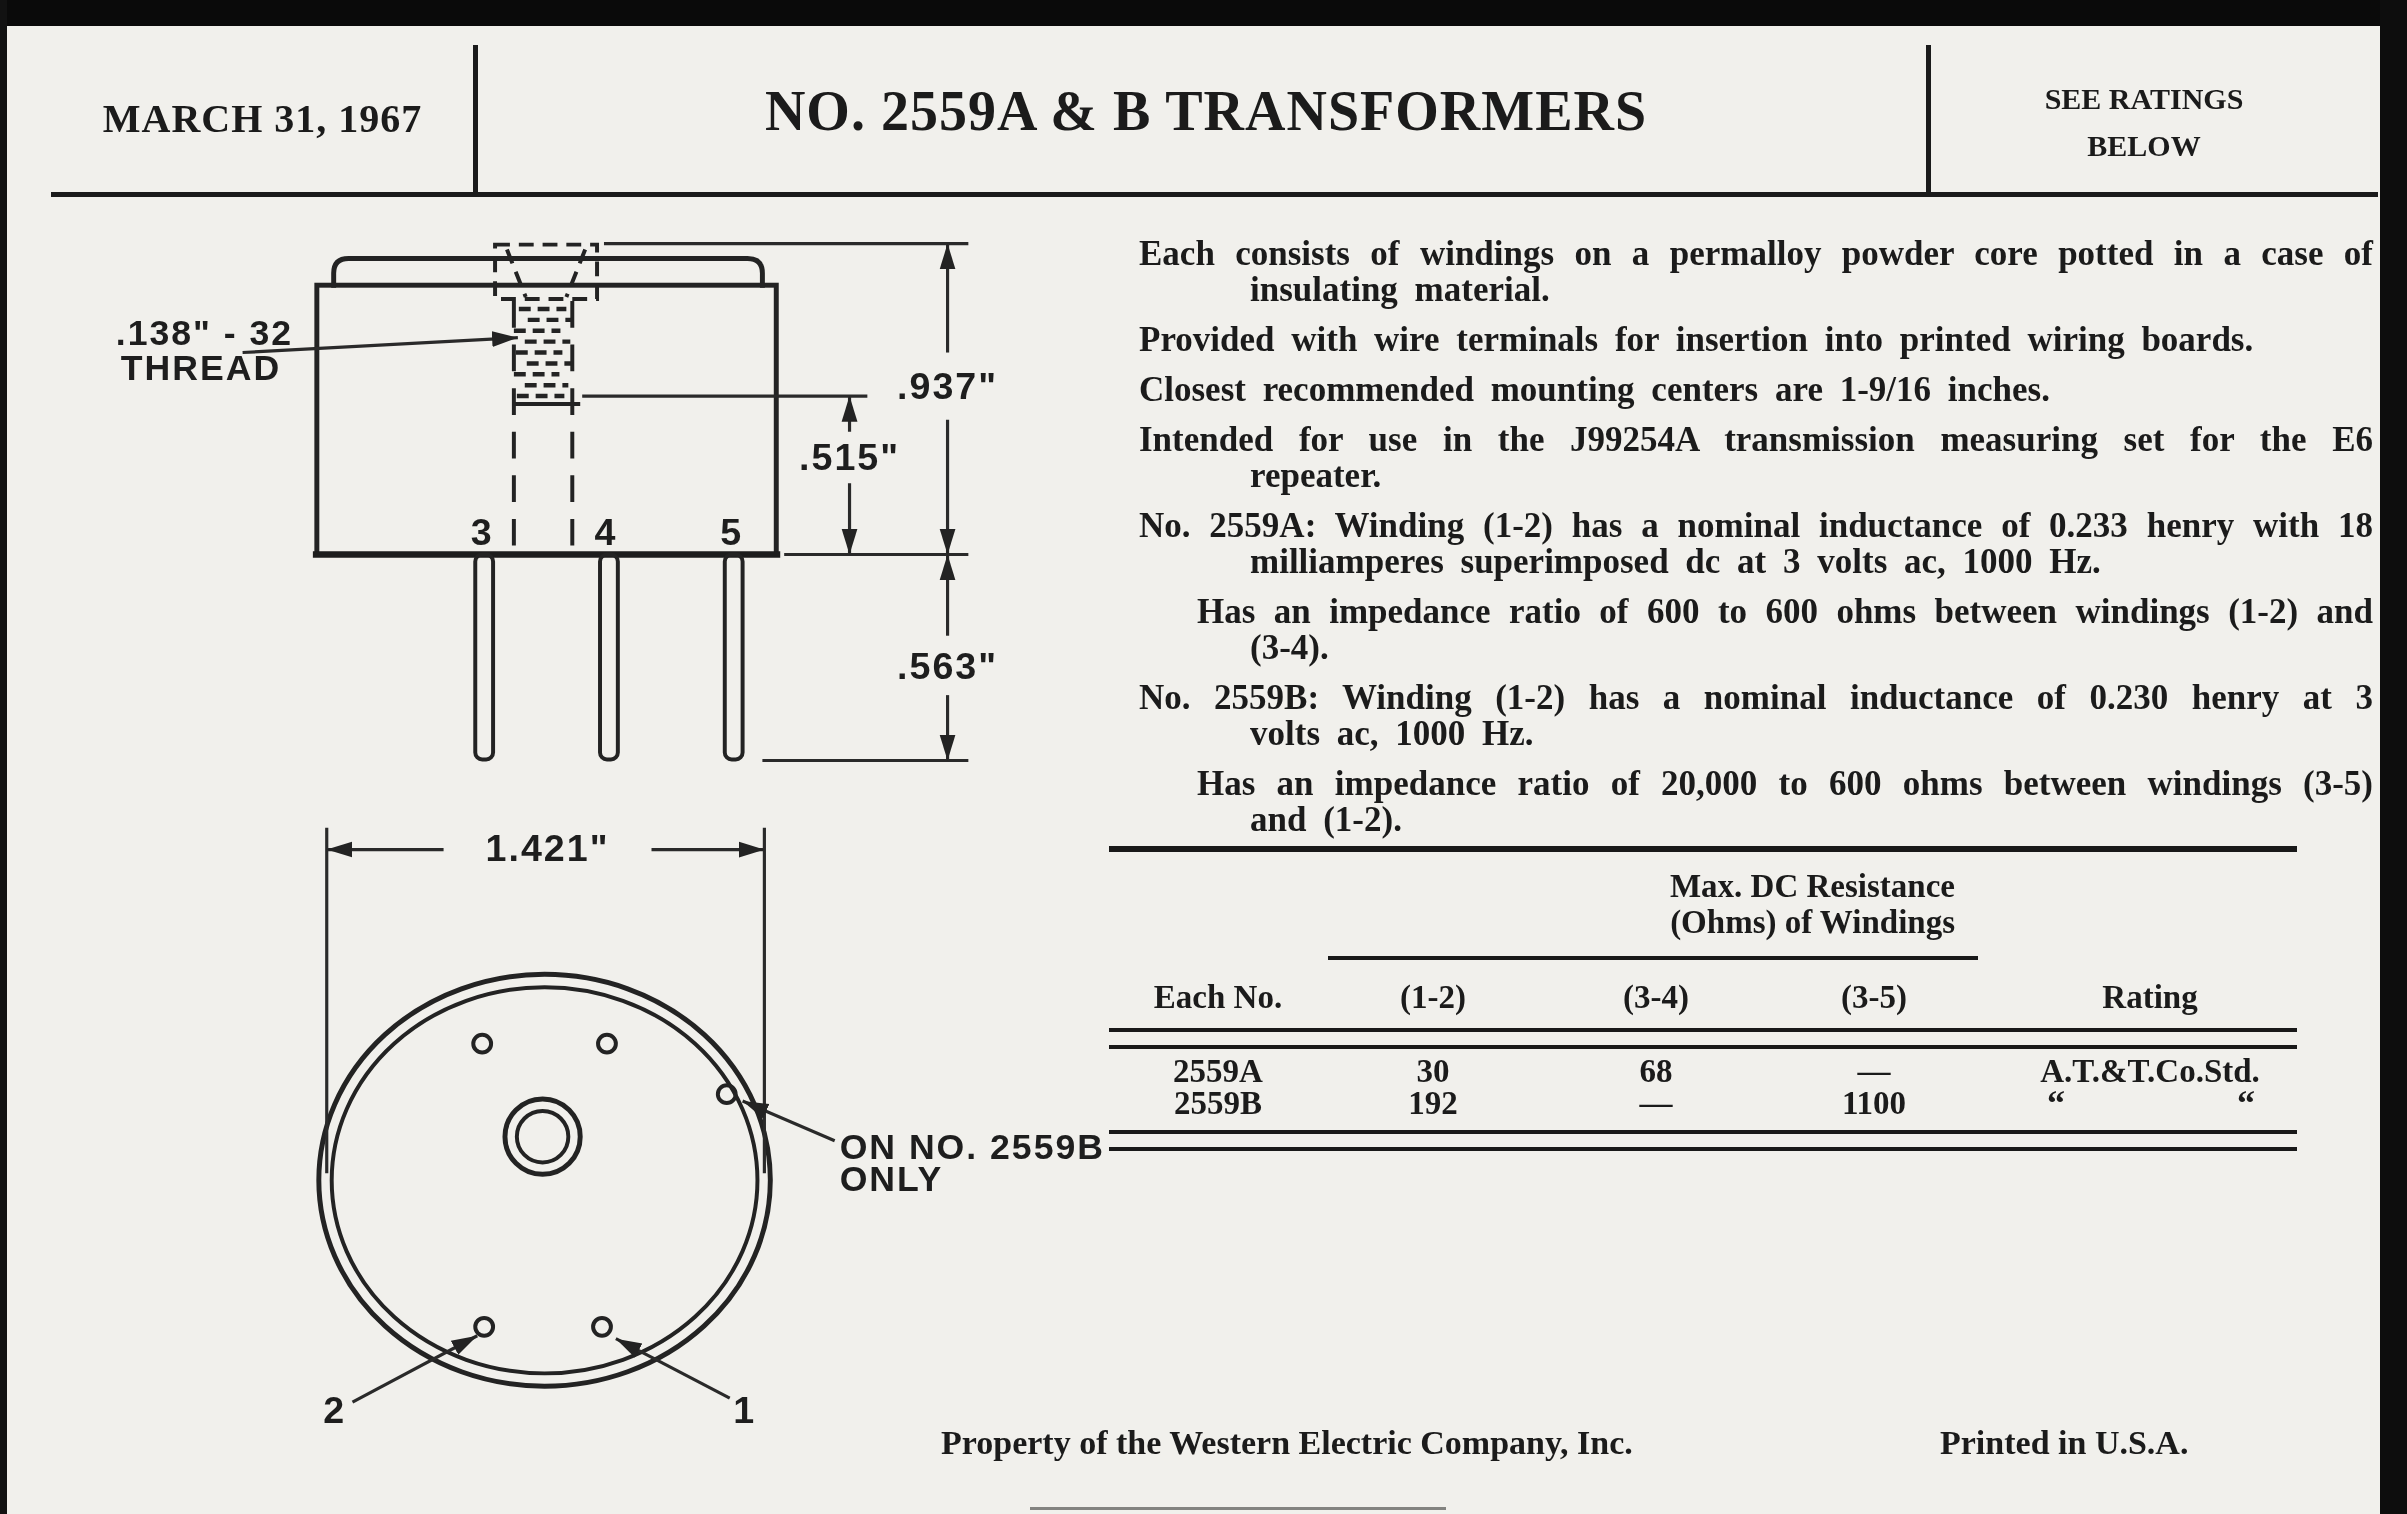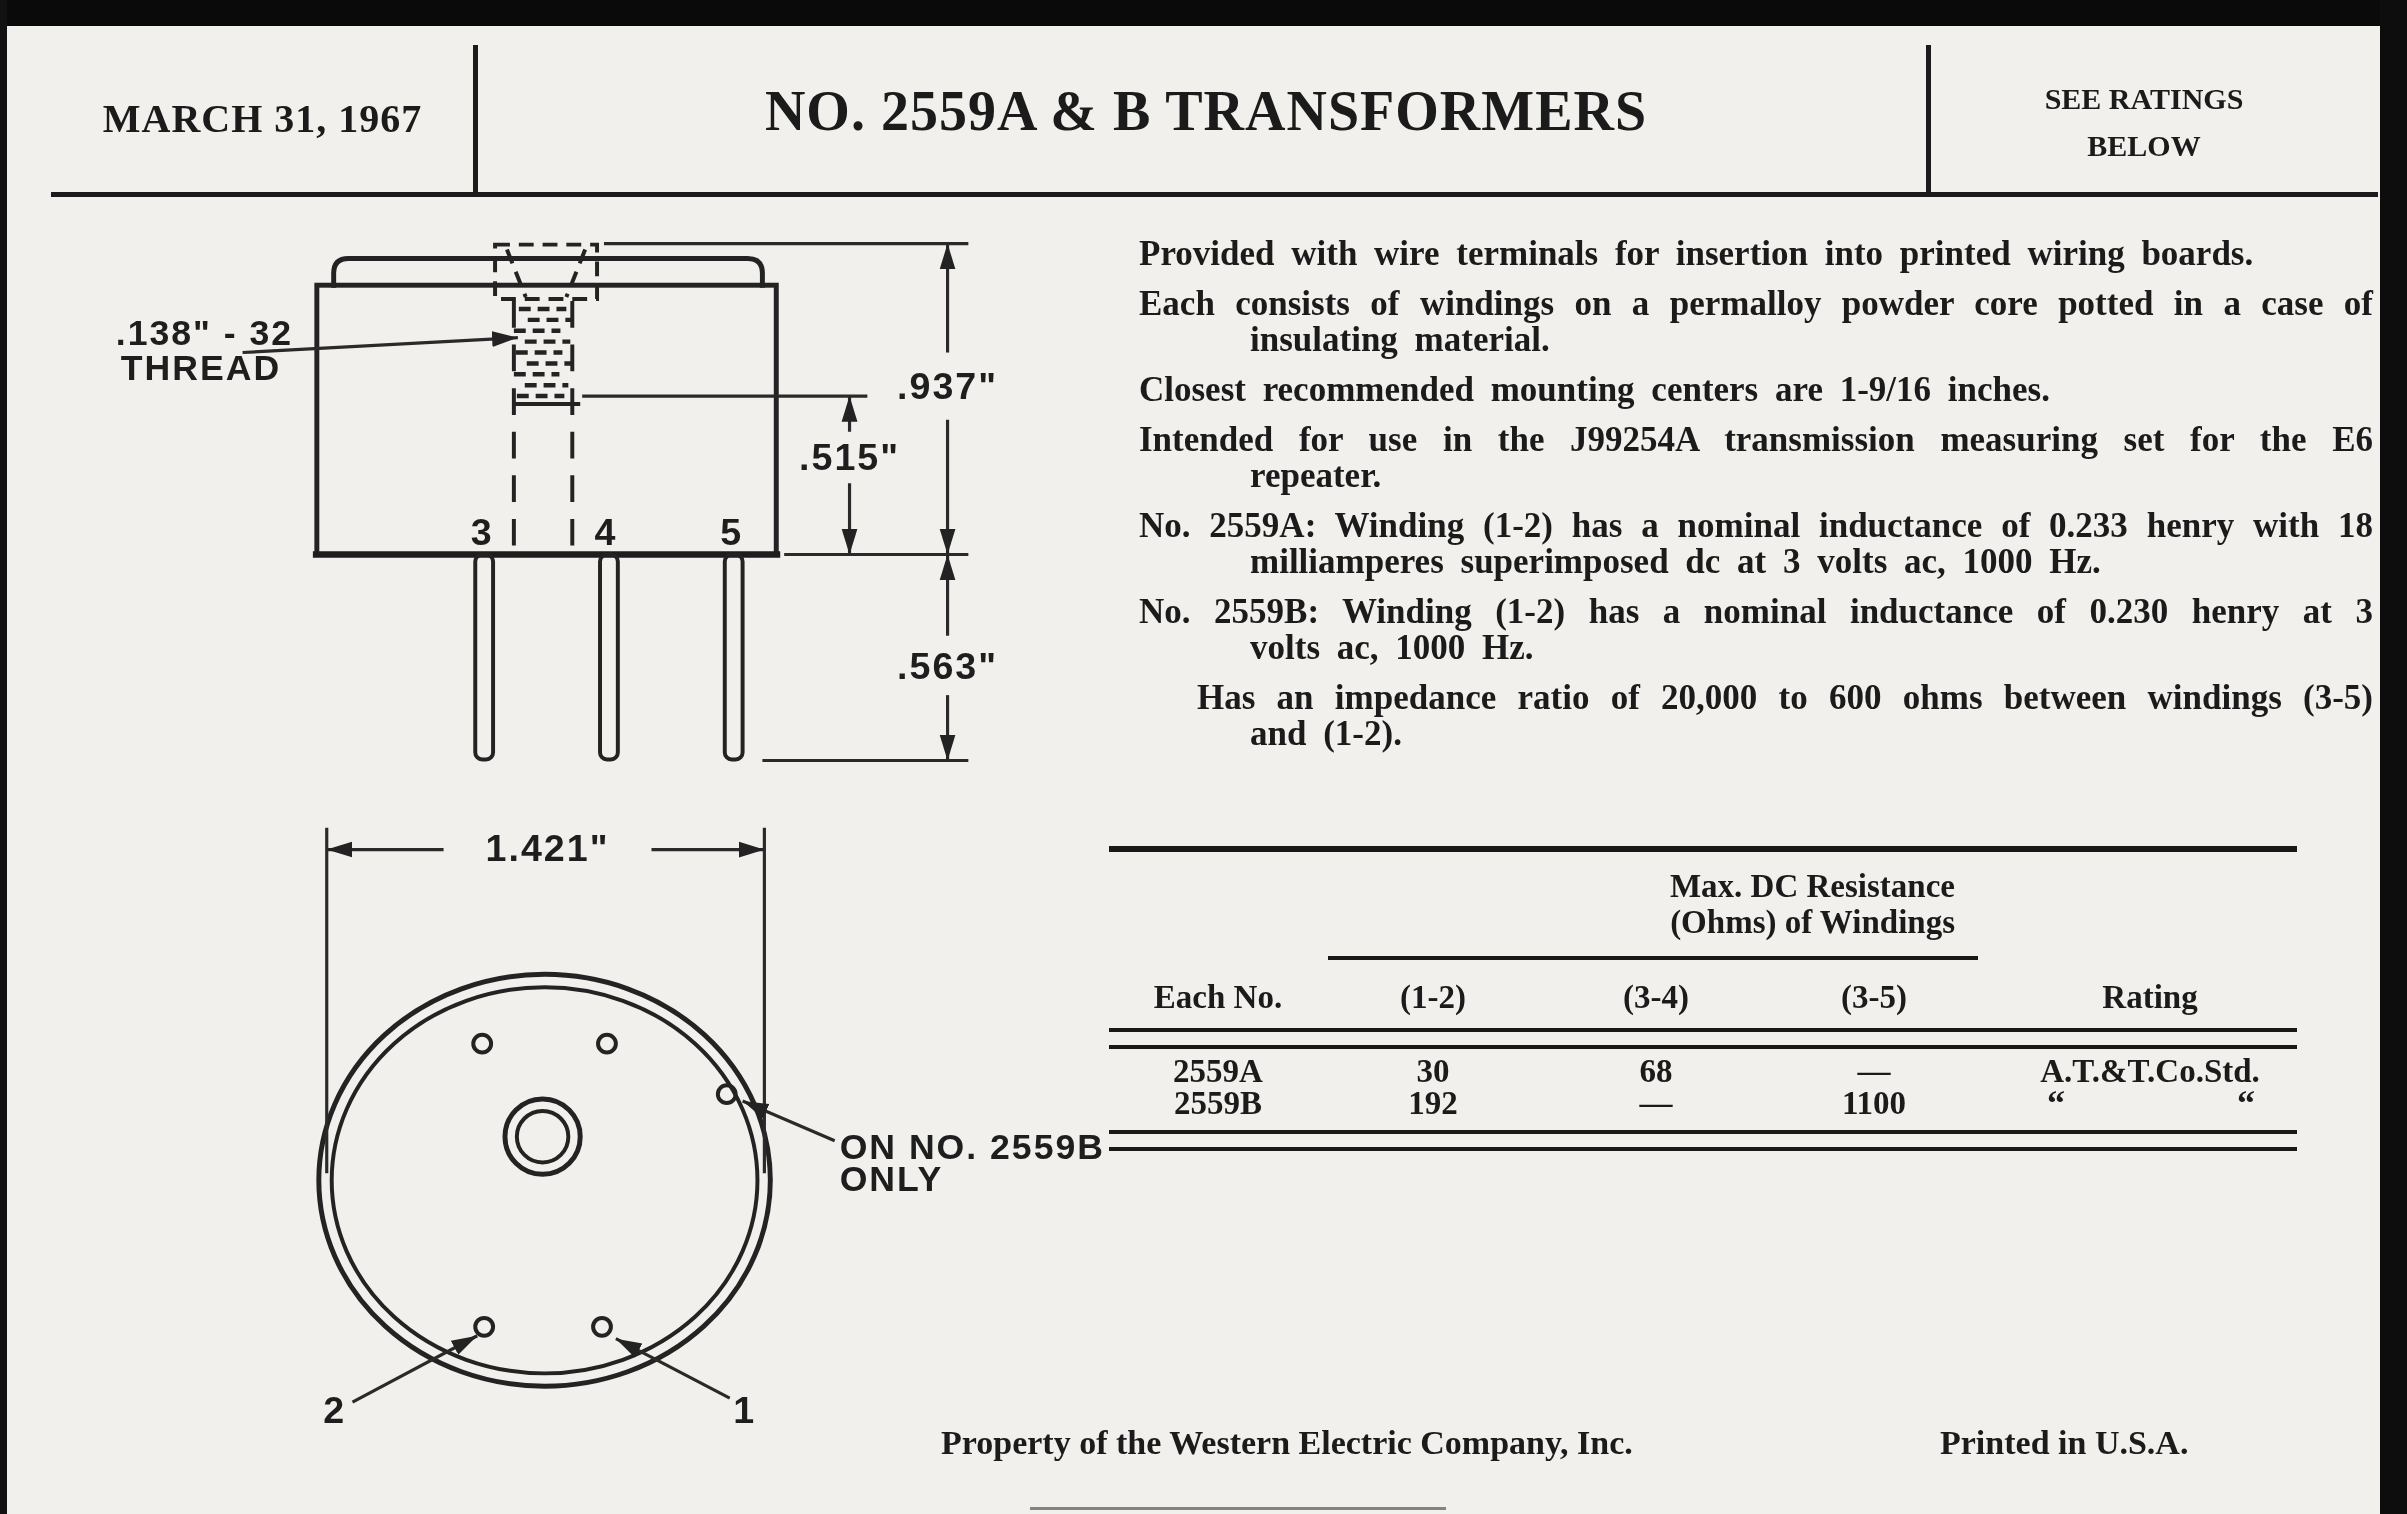--- a/index.html
+++ b/index.html
@@ -155,25 +155,26 @@
 
       <text class="svgtxt big" x="553" y="870" text-anchor="middle">1.421"</text>
       <text class="svgtxt" x="848" y="1170">ON NO. 2559B</text>
       <text class="svgtxt" x="848" y="1203">ONLY</text>
       <text class="svgtxt big" x="338" y="1437" text-anchor="middle">2</text>
       <text class="svgtxt big" x="752" y="1437" text-anchor="middle">1</text>
     </g>
   </svg>
 
   <div class="desc">
+    <p>Each consists of windings on a permalloy powder core potted in a case of insulating material.</p>
     <p>Provided with wire terminals for insertion into printed wiring boards.</p>
-    <p>Each consists of windings on a permalloy powder core potted in a case of insulating material.</p>
     <p>Closest recommended mounting centers are 1-9/16 inches.</p>
     <p>Intended for use in the J99254A transmission measuring set for the E6 repeater.</p>
     <p>No. 2559A: Winding (1-2) has a nominal inductance of 0.233 henry with 18 milliamperes superimposed dc at 3 volts ac, 1000 Hz.</p>
+    <p class="sub">Has an impedance ratio of 600 to 600 ohms between windings (1-2) and (3-4).</p>
     <p>No. 2559B: Winding (1-2) has a nominal inductance of 0.230 henry at 3 volts ac, 1000 Hz.</p>
     <p class="sub">Has an impedance ratio of 20,000 to 600 ohms between windings (3-5) and (1-2).</p>
   </div>
 
   <div class="rtable">
     <div class="tr-line" style="left:0;top:0;width:1188px;height:6px;"></div>
 
     <div class="tgroup" style="top:22px;">
       <div>Max. DC Resistance</div>
       <div>(Ohms) of Windings</div>

